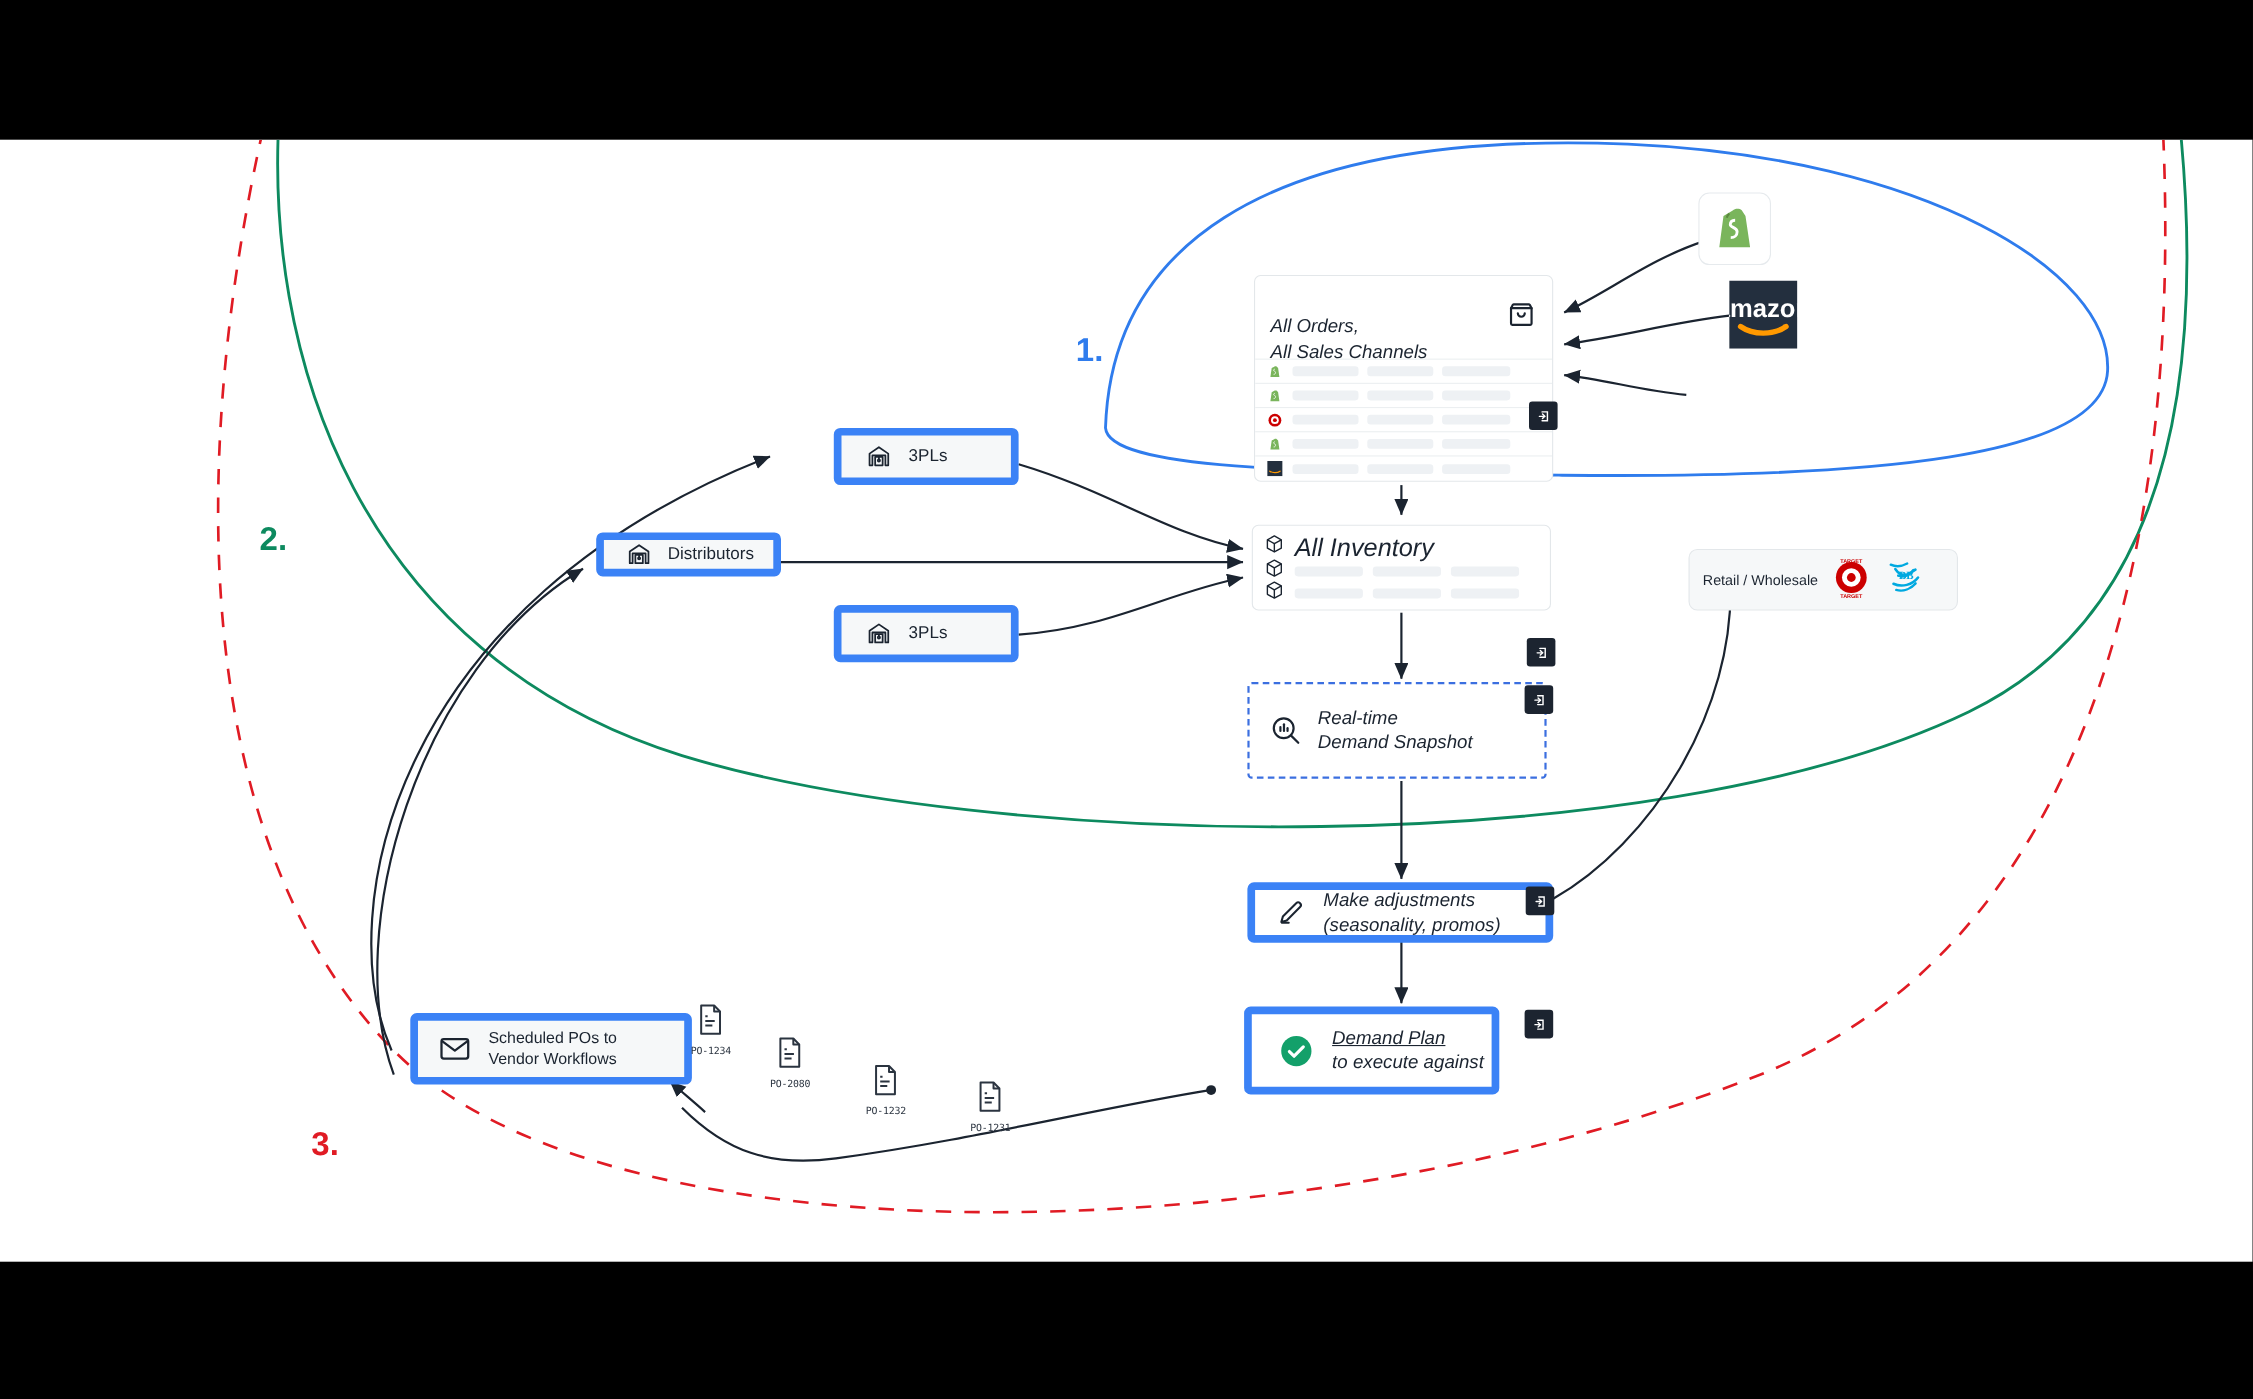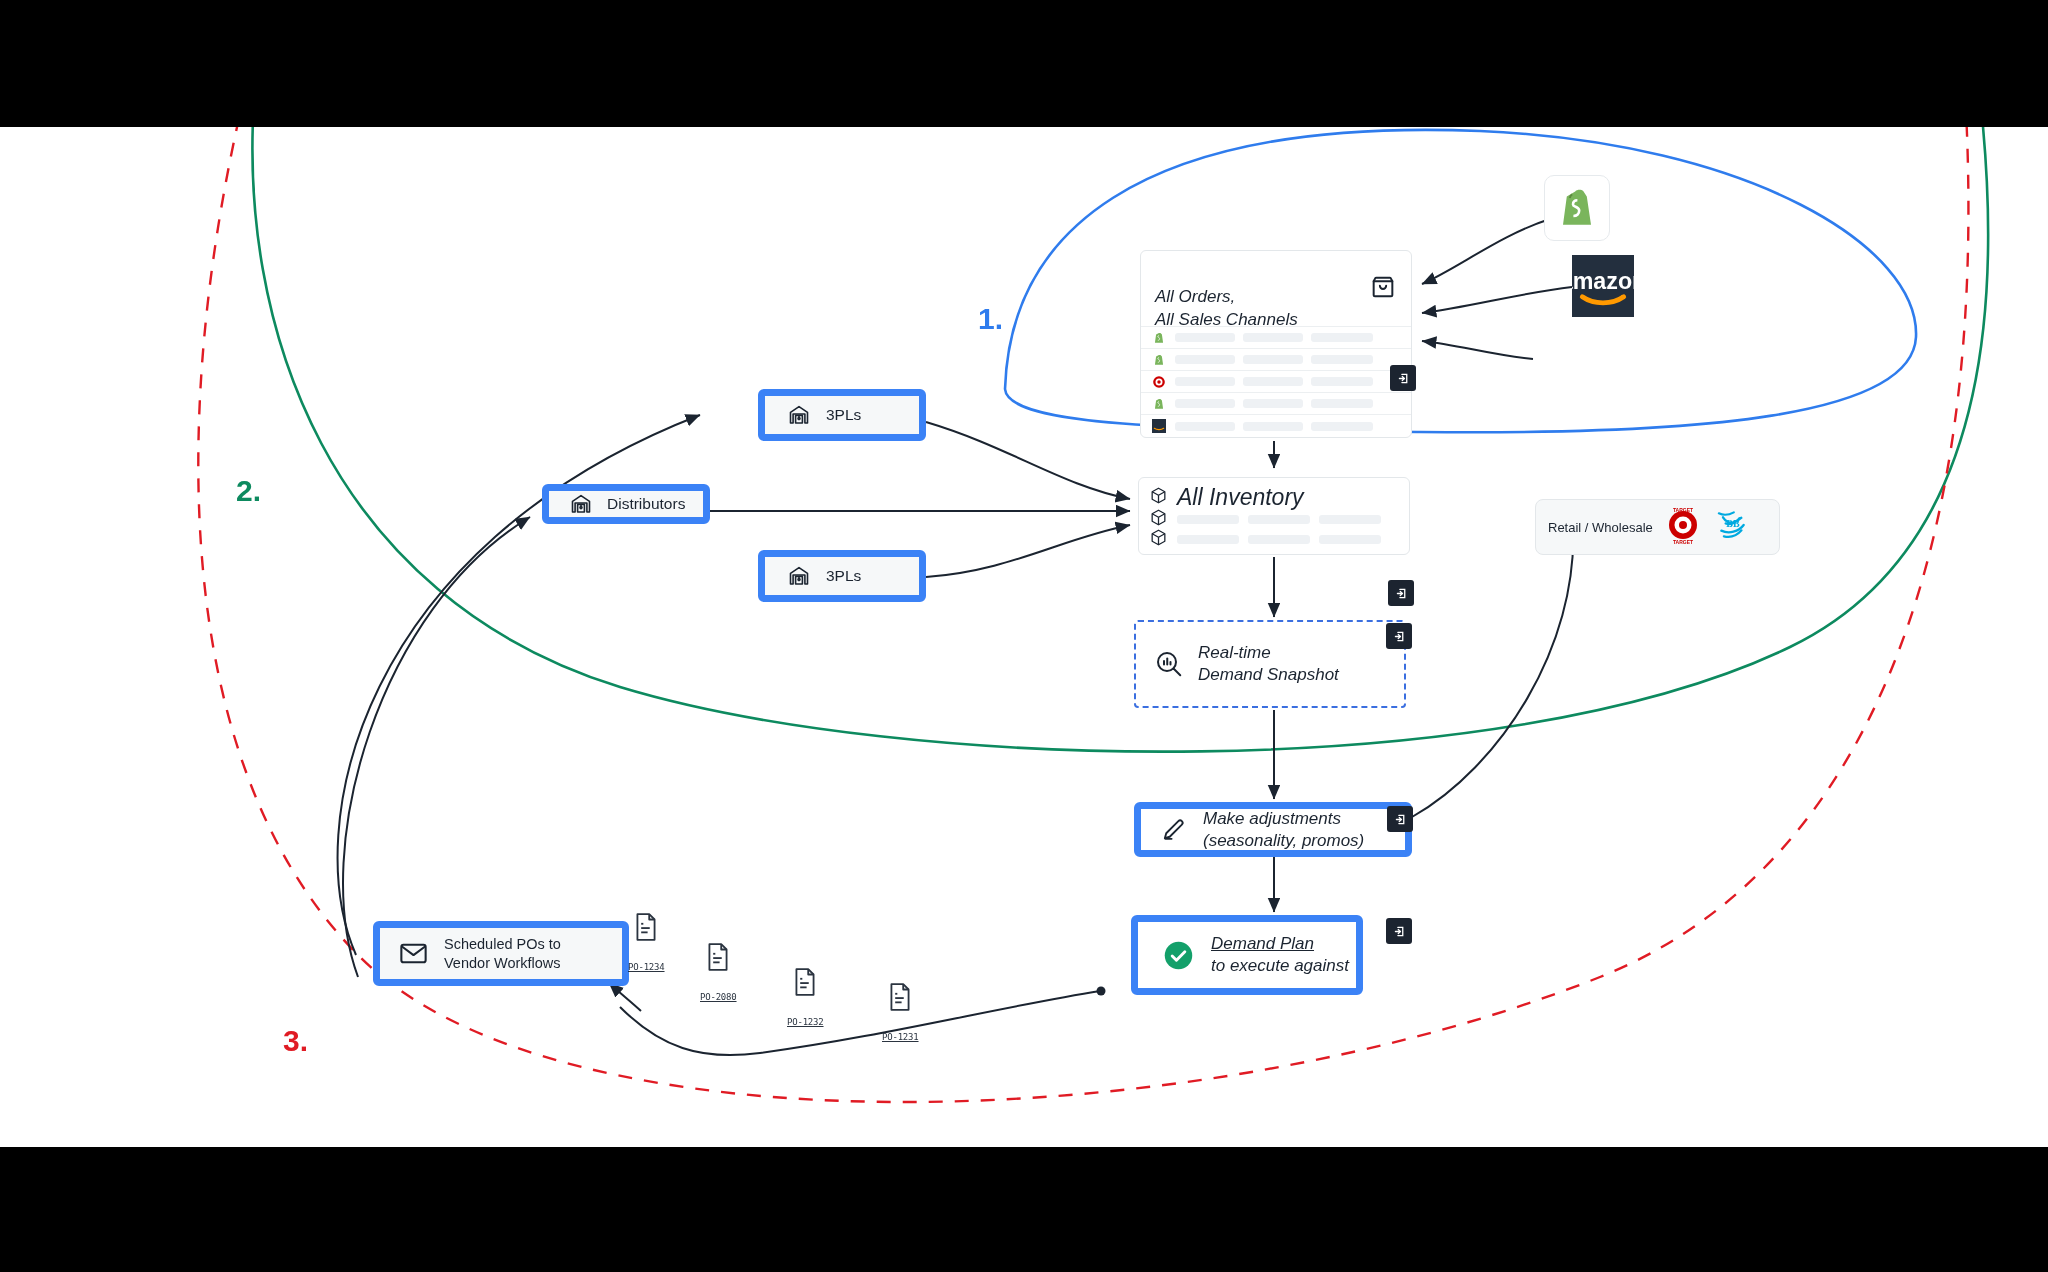--- a/index.html
+++ b/index.html
@@ -73,21 +73,21 @@
   #retail-box{
     position:absolute;left:1535px;top:342px;width:245px;height:56px;
     background:#f6f8f9;border:1px solid #e3e7ea;border-radius:8px;
     display:flex;align-items:center;gap:10px;padding:0 12px;box-sizing:border-box;margin-top:30px;
   }
   #retail-box .lbl{font-size:13px;color:#1b2430;white-space:nowrap;}
 
   .step{position:absolute;font-weight:bold;font-size:30px;}
 
   .po{position:absolute;display:flex;flex-direction:column;align-items:center;}
-  .po .cap{font-family:"DejaVu Sans Mono","Liberation Mono",monospace;font-size:9px;color:#2b3440;margin-top:20px;letter-spacing:-0.2px;text-decoration:underline;}
+  .po .cap{font-family:"DejaVu Sans Mono","Liberation Mono",monospace;font-size:9px;color:#2b3440;margin-top:9px;letter-spacing:-0.2px;}
 </style>
 </head>
 <body>
 
 <div id="root">
   <div id="canvas">
 
     <svg id="edges" viewBox="0 0 2048 1020">
       <defs>
         <marker id="arw" markerWidth="9" markerHeight="9" refX="7.2" refY="3.2" orient="auto">

